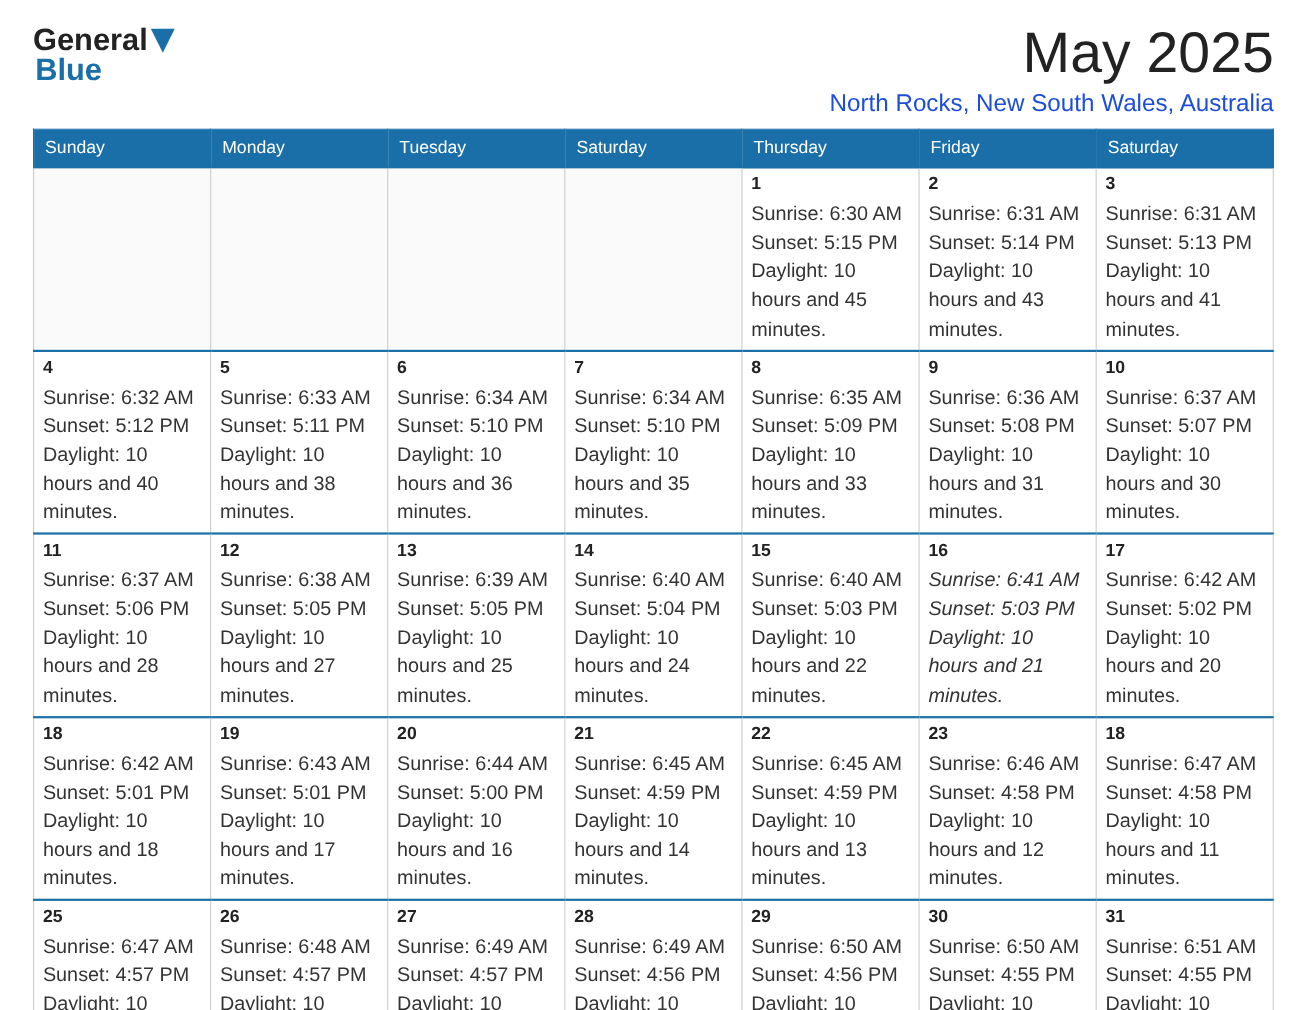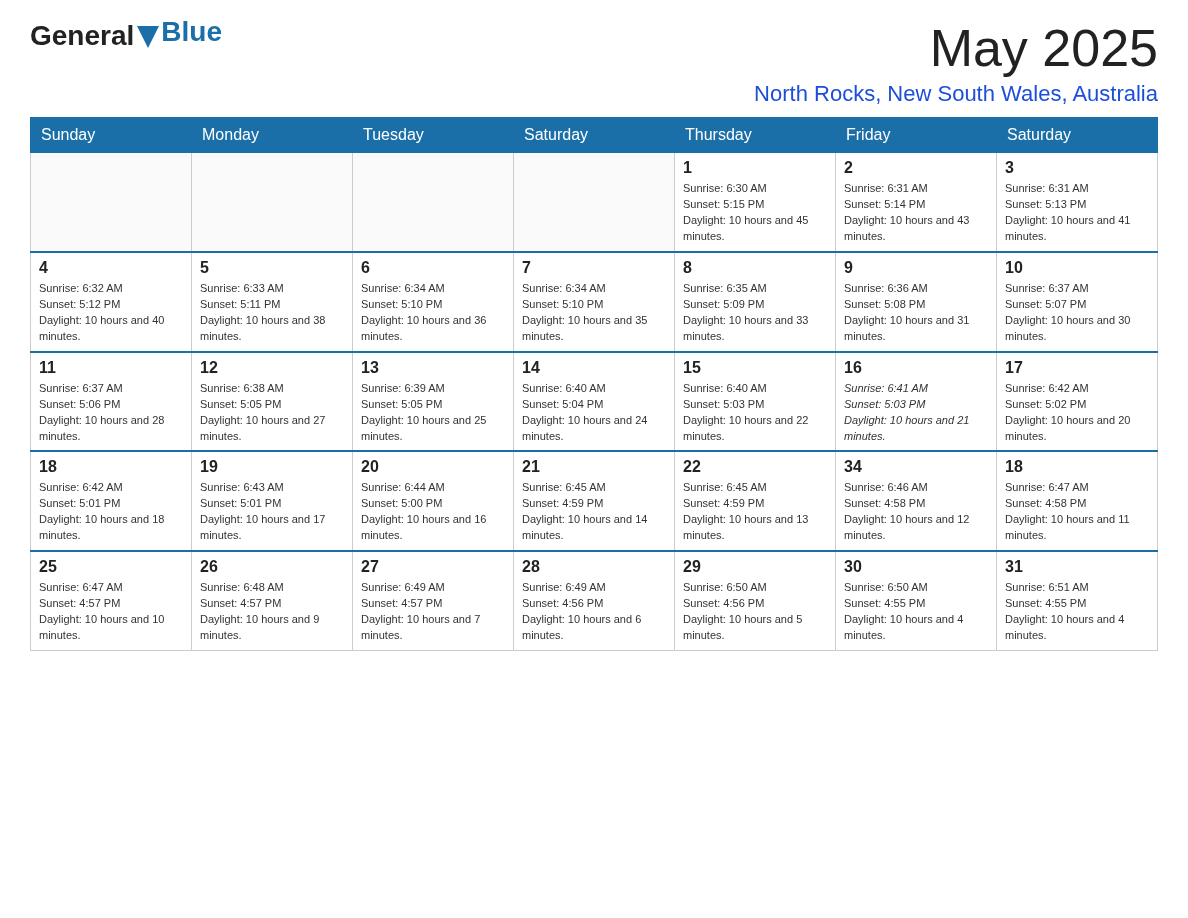--- a/index.html
+++ b/index.html
@@ -68,37 +68,37 @@
       min-height: 100px;
     }
     .day-number {
       font-size: 16px;
       font-weight: bold;
       color: #222;
       margin-bottom: 4px;
       display: block;
     }
     .day-info {
-      font-size: 11px;
+      font-size: 18px;
       color: #333;
       line-height: 1.45;
     }
     .empty-cell {
       background: #fafafa;
     }
     .row-border-top td {
       border-top: 2px solid #1a6fa8;
     }
   </style>
 </head>
 <body>
 
 <div class="header">
   <div class="logo">
-    <div style="display:flex; flex-direction:row; align-items:flex-start;">
+    <div style="display:flex; flex-direction:column; align-items:flex-start;">
       <div style="display:flex; align-items:center;">
         <span class="logo-text-general">General</span>
         <svg width="22" height="22" viewBox="0 0 22 22" style="margin-left:3px; margin-top:2px;">
           <polygon points="0,0 22,0 11,22" fill="#1a6fa8"></polygon>
         </svg>
       </div>
       <span class="logo-text-blue" style="margin-top:-4px; margin-left:2px;">Blue</span>
     </div>
   </div>
   <div class="title-block">
@@ -257,21 +257,21 @@
 Sunset: 4:59 PM
 Daylight: 10 hours and 14 minutes.</div>
         </td>
         <td>
           <span class="day-number">22</span>
           <div class="day-info" style="white-space: pre-line;">Sunrise: 6:45 AM
 Sunset: 4:59 PM
 Daylight: 10 hours and 13 minutes.</div>
         </td>
         <td>
-          <span class="day-number">34</span>
+          <span class="day-number">23</span>
           <div class="day-info" style="white-space: pre-line;">Sunrise: 6:46 AM
 Sunset: 4:58 PM
 Daylight: 10 hours and 12 minutes.</div>
         </td>
         <td>
           <span class="day-number">18</span>
           <div class="day-info" style="white-space: pre-line;">Sunrise: 6:47 AM
 Sunset: 4:58 PM
 Daylight: 10 hours and 11 minutes.</div>
         </td>

